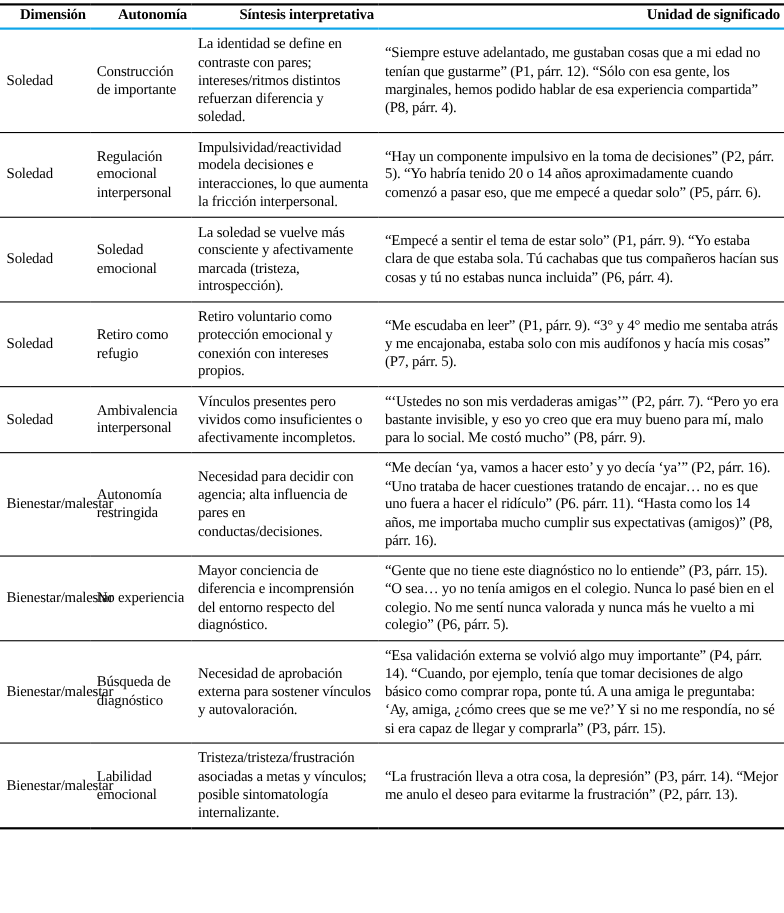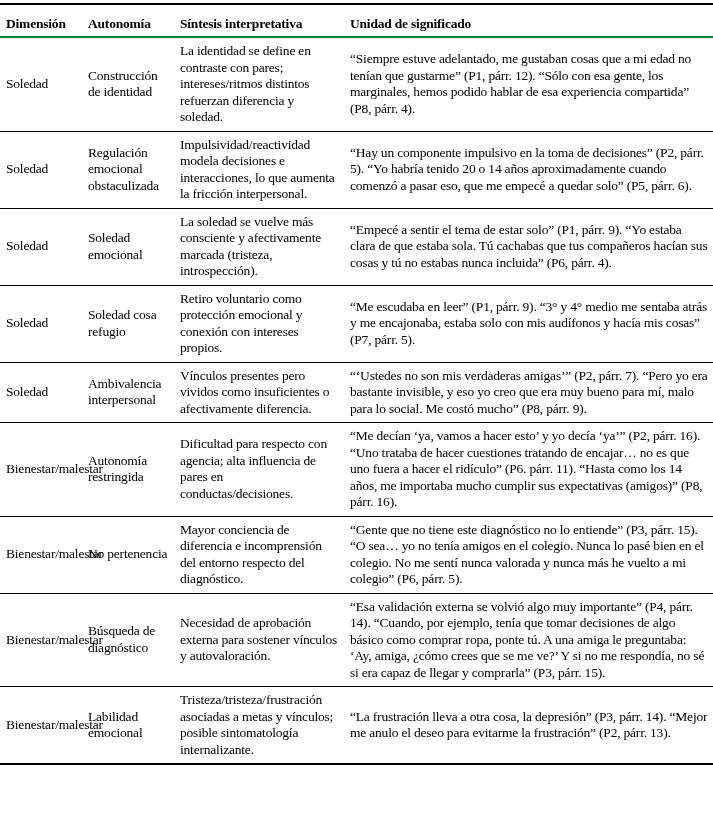--- a/index.html
+++ b/index.html
@@ -26,28 +26,28 @@
     border-collapse: collapse;
     table-layout: fixed;
     border-top: 2px solid #000000;
     border-bottom: 2px solid #000000;
   }
   table.apa col.c1 { width: 82px; }
   table.apa col.c2 { width: 92px; }
   table.apa col.c3 { width: 170px; }
   table.apa col.c4 { width: 369px; }
   table.apa th {
-    border-bottom: 2px solid #15803d;
+    border-bottom: 2px solid #0ea5e9;
     font-weight: bold;
-    text-align: left;
+    text-align: right;
     vertical-align: middle;
     font-size: 13.5px;
     line-height: 16px;
     letter-spacing: -0.2px;
-    padding: 11px 4px 4px 6px;
+    padding: 0 4px 4px 6px;
   }
   table.apa td {
     border-top: 1px solid #000000;
     text-align: left;
     vertical-align: middle;
     font-size: 13.5px;
     line-height: 16.5px;
     letter-spacing: -0.2px;
     padding: 5px 5px 5px 6px;
   }
@@ -67,57 +67,57 @@
       <tr>
         <th>Dimensión</th>
         <th>Autonomía</th>
         <th>Síntesis interpretativa</th>
         <th>Unidad de significado</th>
       </tr>
     </thead>
     <tbody>
       <tr>
         <td>Soledad</td>
-        <td>Construcción de identidad</td>
+        <td>Construcción de importante</td>
         <td>La identidad se define en contraste con pares; intereses/ritmos distintos refuerzan diferencia y soledad.</td>
         <td>“Siempre estuve adelantado, me gustaban cosas que a mi edad no tenían que gustarme” (P1, párr. 12). “Sólo con esa gente, los marginales, hemos podido hablar de esa experiencia compartida” (P8, párr. 4).</td>
       </tr>
       <tr>
         <td>Soledad</td>
-        <td>Regulación emocional obstaculizada</td>
+        <td>Regulación emocional interpersonal</td>
         <td>Impulsividad/reactividad modela decisiones e interacciones, lo que aumenta la fricción interpersonal.</td>
         <td>“Hay un componente impulsivo en la toma de decisiones” (P2, párr. 5). “Yo habría tenido 20 o 14 años aproximadamente cuando comenzó a pasar eso, que me empecé a quedar solo” (P5, párr. 6).</td>
       </tr>
       <tr>
         <td>Soledad</td>
         <td>Soledad emocional</td>
         <td>La soledad se vuelve más consciente y afectivamente marcada (tristeza, introspección).</td>
         <td>“Empecé a sentir el tema de estar solo” (P1, párr. 9). “Yo estaba clara de que estaba sola. Tú cachabas que tus compañeros hacían sus cosas y tú no estabas nunca incluida” (P6, párr. 4).</td>
       </tr>
       <tr>
         <td>Soledad</td>
-        <td>Soledad cosa refugio</td>
+        <td>Retiro como refugio</td>
         <td>Retiro voluntario como protección emocional y conexión con intereses propios.</td>
         <td>“Me escudaba en leer” (P1, párr. 9). “3° y 4° medio me sentaba atrás y me encajonaba, estaba solo con mis audífonos y hacía mis cosas” (P7, párr. 5).</td>
       </tr>
       <tr>
         <td>Soledad</td>
         <td>Ambivalencia interpersonal</td>
-        <td>Vínculos presentes pero vividos como insuficientes o afectivamente diferencia.</td>
+        <td>Vínculos presentes pero vividos como insuficientes o afectivamente incompletos.</td>
         <td>“‘Ustedes no son mis verdaderas amigas’” (P2, párr. 7). “Pero yo era bastante invisible, y eso yo creo que era muy bueno para mí, malo para lo social. Me costó mucho” (P8, párr. 9).</td>
       </tr>
       <tr>
         <td>Bienestar/malestar</td>
         <td>Autonomía restringida</td>
-        <td>Dificultad para respecto con agencia; alta influencia de pares en conductas/decisiones.</td>
+        <td>Necesidad para decidir con agencia; alta influencia de pares en conductas/decisiones.</td>
         <td>“Me decían ‘ya, vamos a hacer esto’ y yo decía ‘ya’” (P2, párr. 16). “Uno trataba de hacer cuestiones tratando de encajar… no es que uno fuera a hacer el ridículo” (P6. párr. 11). “Hasta como los 14 años, me importaba mucho cumplir sus expectativas (amigos)” (P8, párr. 16).</td>
       </tr>
       <tr>
         <td>Bienestar/malestar</td>
-        <td>No pertenencia</td>
+        <td>No experiencia</td>
         <td>Mayor conciencia de diferencia e incomprensión del entorno respecto del diagnóstico.</td>
         <td>“Gente que no tiene este diagnóstico no lo entiende” (P3, párr. 15). “O sea… yo no tenía amigos en el colegio. Nunca lo pasé bien en el colegio. No me sentí nunca valorada y nunca más he vuelto a mi colegio” (P6, párr. 5).</td>
       </tr>
       <tr>
         <td>Bienestar/malestar</td>
         <td>Búsqueda de diagnóstico</td>
         <td>Necesidad de aprobación externa para sostener vínculos y autovaloración.</td>
         <td>“Esa validación externa se volvió algo muy importante” (P4, párr. 14). “Cuando, por ejemplo, tenía que tomar decisiones de algo básico como comprar ropa, ponte tú. A una amiga le preguntaba: ‘Ay, amiga, ¿cómo crees que se me ve?’ Y si no me respondía, no sé si era capaz de llegar y comprarla” (P3, párr. 15).</td>
       </tr>
       <tr>

